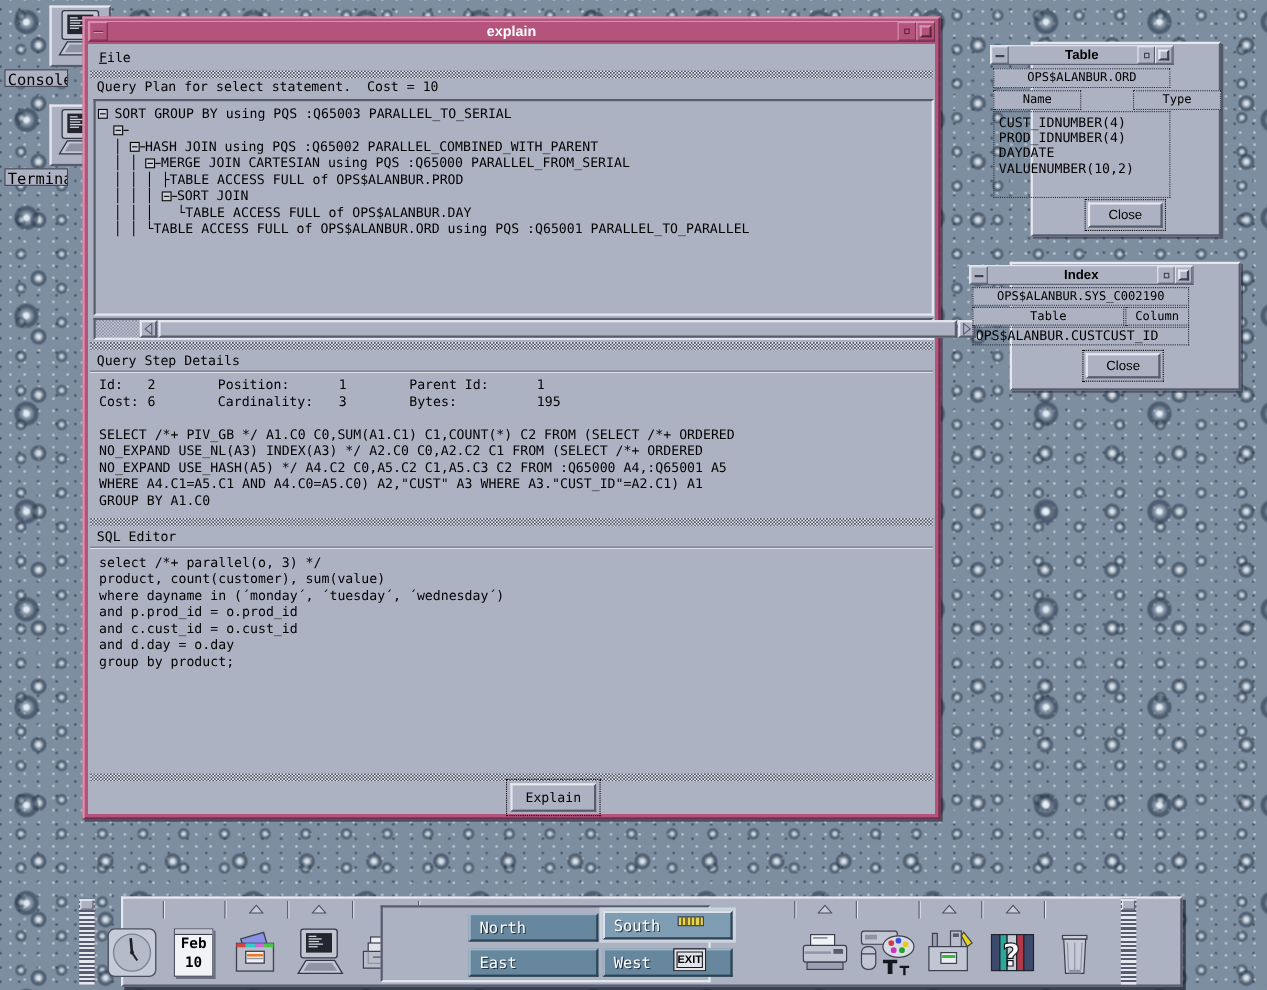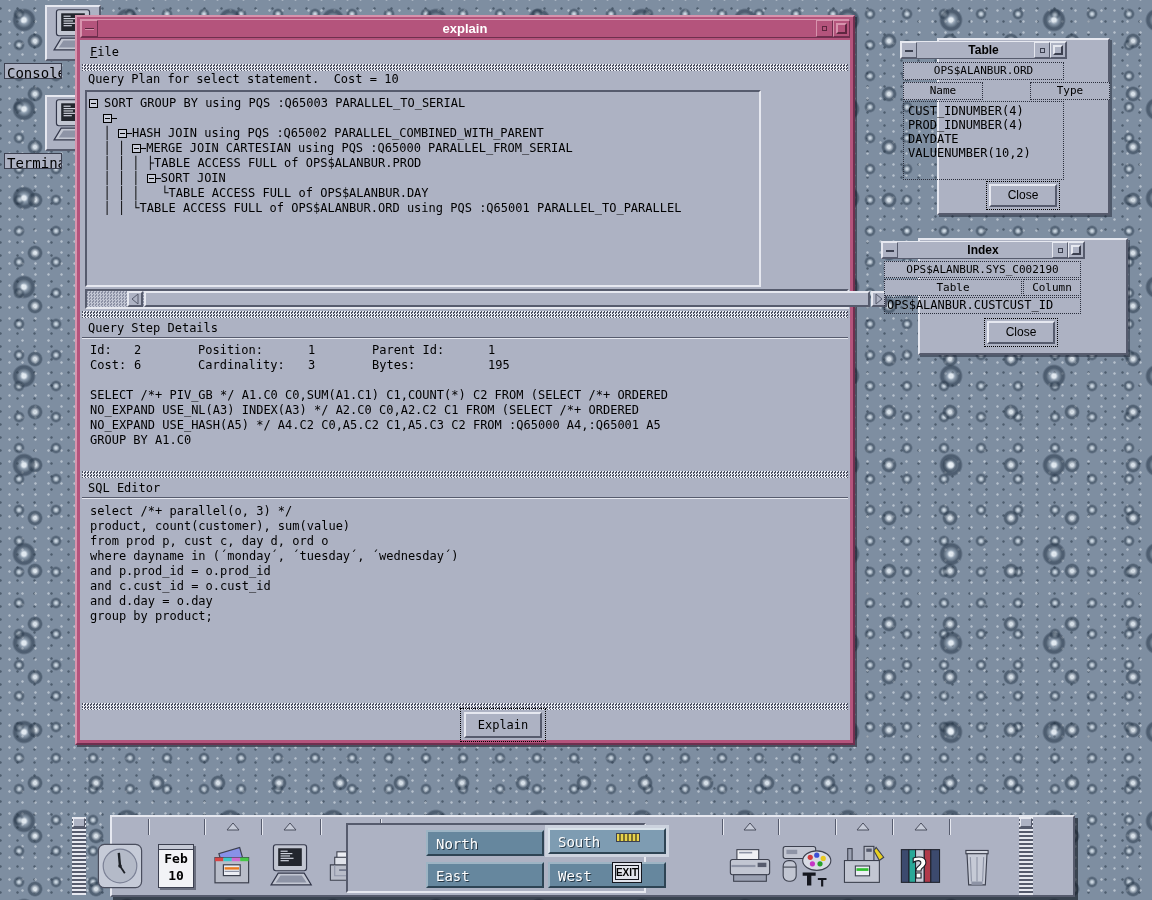--- a/index.html
+++ b/index.html
@@ -44,21 +44,21 @@
     border-top:1px solid var(--pinkhi);border-left:1px solid var(--pinkhi);
     border-bottom:1px solid var(--pinklo);border-right:1px solid var(--pinklo);}
   .pbtn .dash{position:absolute;left:3px;right:3px;top:7px;height:2px;background:#5e2640;border-bottom:1px solid var(--pinkhi);}
   .pbtn .sq-s{position:absolute;left:5px;top:5px;width:5px;height:5px;border:1px solid #5e2640;}
   .pbtn .sq-b{position:absolute;left:2px;top:2px;width:11px;height:11px;border:2px solid #5e2640;border-top-color:var(--pinkhi);border-left-color:var(--pinkhi);}
   #client{left:80px;top:40px;width:770px;height:700px;background:var(--lav);}
   #menubar{left:82px;top:42px;width:766px;height:21px;background:var(--lav);}
   .menu-item{display:inline-block;padding:3px 8px;line-height:15px;}
   .u{text-decoration:underline;}
   #plan-header{left:88px;top:72px;white-space:pre;}
-  #tree{left:85px;top:90px;width:676px;height:197px;background:var(--lav);padding:4px 2px;overflow:hidden;}
+  #tree{left:85px;top:90px;width:764px;height:197px;background:var(--lav);padding:4px 2px;overflow:hidden;}
   .trow{white-space:pre;line-height:15px;height:15px;}
   .tbox{display:inline-block;width:9px;height:9px;border:1px solid #000;background:#c9cdda;position:relative;vertical-align:-1px;}
   .tbox::after{content:"";position:absolute;left:1px;right:1px;top:3px;height:1px;background:#000;}
   .tdash{display:inline-block;width:5px;height:1px;background:#000;vertical-align:3px;}
   .tgap{display:inline-block;width:6px;}
   .tlabel.sel{outline:1px dotted #000;outline-offset:0px;}
   
   #hscroll{left:85px;top:289px;width:764px;height:20px;
     background:conic-gradient(#c2c6d4 25%,#8c91a5 0 50%,#c2c6d4 0 75%,#8c91a5 0);background-size:3px 3px;}
   .sarrow{top:291px;width:16px;height:16px;background:var(--lav);}
@@ -188,29 +188,29 @@
       </svg>
     </div>
   <div class="abs sash" style="left:82px;top:311px;width:766px;height:7px"></div>
   <div class="abs seclabel" style="top:320px">Query Step Details</div>
   <div class="abs groove" style="left:82px;top:337px;width:766px"></div>
   <div class="abs" id="qsd-fields"><span>Id:</span><span>2</span><span>Position:</span><span>1</span><span>Parent Id:</span><span>1</span><span>Cost:</span><span>6</span><span>Cardinality:</span><span>3</span><span>Bytes:</span><span>195</span></div>
   <div class="abs" id="qsd-sql">
       <div class="mline">SELECT /*+ PIV_GB */ A1.C0 C0,SUM(A1.C1) C1,COUNT(*) C2 FROM (SELECT /*+ ORDERED</div>
       <div class="mline">NO_EXPAND USE_NL(A3) INDEX(A3) */ A2.C0 C0,A2.C2 C1 FROM (SELECT /*+ ORDERED</div>
       <div class="mline">NO_EXPAND USE_HASH(A5) */ A4.C2 C0,A5.C2 C1,A5.C3 C2 FROM :Q65000 A4,:Q65001 A5</div>
+      <div class="mline">WHERE A4.C1=A5.C1 AND A4.C0=A5.C0) A2,"CUST" A3 WHERE A3."CUST_ID"=A2.C1) A1</div>
       <div class="mline">GROUP BY A1.C0</div>
     </div>
   <div class="abs sash" style="left:82px;top:471px;width:766px;height:7px"></div>
   <div class="abs seclabel" style="top:480px">SQL Editor</div>
   <div class="abs groove" style="left:82px;top:497px;width:766px"></div>
   <div class="abs" id="sqled-lines">
       <div class="mline">select /*+ parallel(o, 3) */</div>
       <div class="mline">product, count(customer), sum(value)</div>
-      <div class="mline">from prod p, cust c, day d, ord o</div>
       <div class="mline">where dayname in (´monday´, ´tuesday´, ´wednesday´)</div>
       <div class="mline">and p.prod_id = o.prod_id</div>
       <div class="mline">and c.cust_id = o.cust_id</div>
       <div class="mline">and d.day = o.day</div>
       <div class="mline">group by product;</div>
     </div>
   <div class="abs sash" style="left:82px;top:703px;width:766px;height:7px"></div>
   <button class="abs raised" id="btn-explain" style="font:12px 'DejaVu Sans Mono',monospace">Explain</button>
 
   <div class="abs swin raised" style="left:897px;top:38px;width:173px;height:177px"></div>

